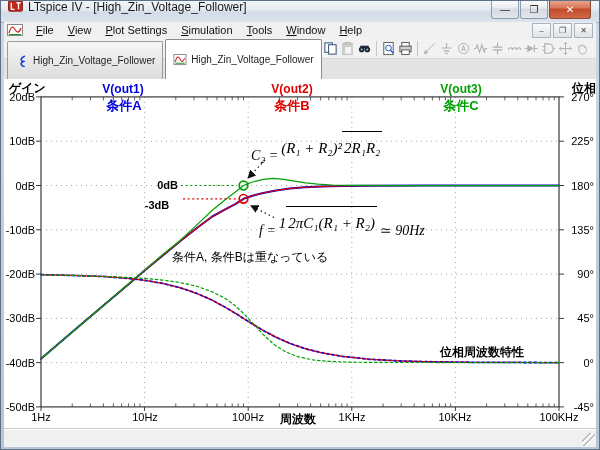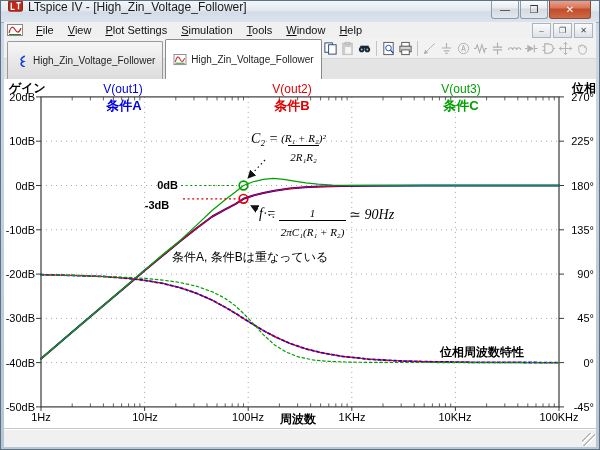--- a/index.html
+++ b/index.html
@@ -55,29 +55,29 @@
 
   
   .pane{position:absolute;left:4px;top:79px;width:592px;height:349px;background:#fff;z-index:1}
   .plot-root{position:absolute;left:0;top:0;width:600px;height:450px;z-index:10;pointer-events:none}
   .plot-root *{pointer-events:none}
   .plot-svg{position:absolute;left:0;top:0}
   .plbl{position:absolute;font-size:11px;color:#000;line-height:12px;white-space:nowrap}
   .tick-y{text-align:right}
   .tick-x{transform:translateX(-50%)}
   .axis-title{font-weight:bold;font-size:12px}
-  .series-lbl{font-weight:normal;font-size:12px;transform:translateX(-50%)}
+  .series-lbl{font-weight:bold;font-size:12px;transform:translateX(-50%)}
   .cond-lbl{font-weight:bold;font-size:13px;transform:translateX(-50%)}
   .note{font-size:12px;color:#000}
   .note.b{font-weight:bold}
   .callout{font-weight:bold}
-  .formula{position:absolute;display:flex;align-items:flex-start;gap:3px;color:#000;
+  .formula{position:absolute;display:flex;align-items:flex-end;gap:3px;color:#000;
     font-family:"Liberation Serif","DejaVu Serif",serif;font-style:italic;font-size:14px;white-space:nowrap}
-  .formula .frac{display:inline-flex;flex-direction:column;align-items:center;font-size:11px;line-height:14px}
-  .formula .frac .den{border-top:1px solid #000;padding:4px 2px}
+  .formula .frac{display:inline-flex;flex-direction:row;align-items:center;font-size:15px;line-height:14px}
+  .formula .frac .den{border-top:1px solid #000;padding:9px 2px}
 
   
   .statusbar{position:absolute;left:4px;top:428px;width:592px;height:18px;background:#f0f0f0;
     border-top:1px solid #c8c8c8;box-shadow:inset 0 1px 0 #fff;z-index:50}
   .grip{position:absolute;right:1px;bottom:1px;width:13px;height:13px;
     background:
       linear-gradient(135deg,transparent 0 5px,#b9b9b9 5px 6.5px,#fff 6.5px 8px,transparent 8px 9.5px,#b9b9b9 9.5px 11px,#fff 11px 12.5px,transparent 0)}
 </style>
 </head>
 <body>

